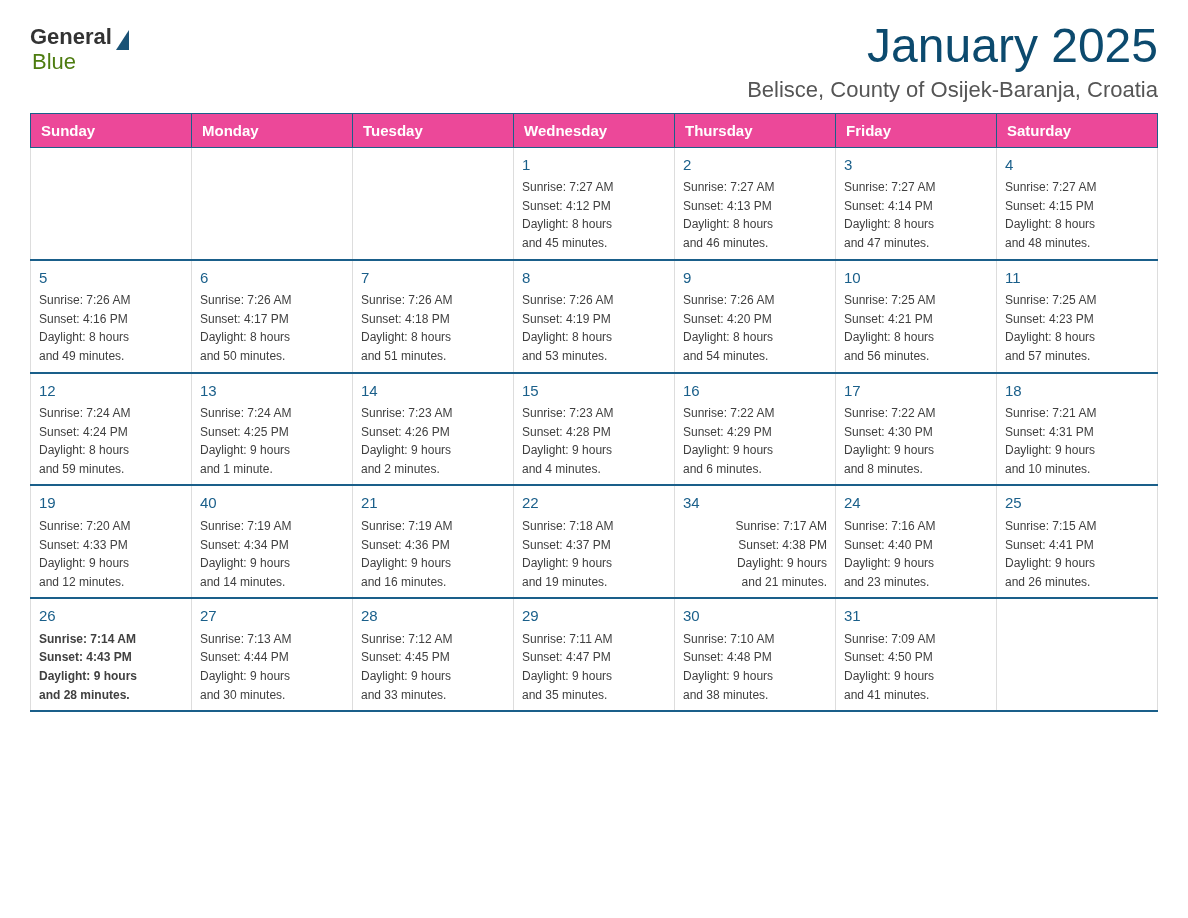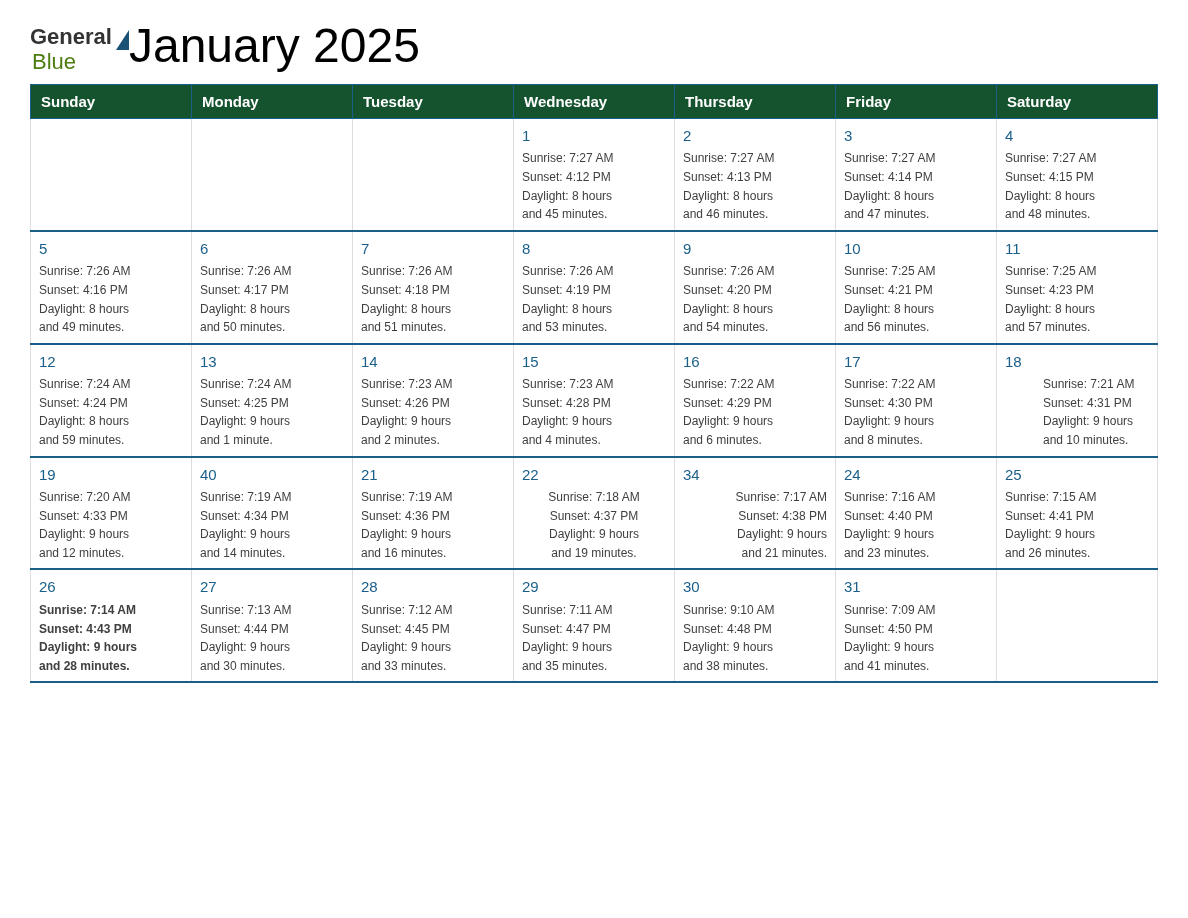--- a/index.html
+++ b/index.html
@@ -6,50 +6,51 @@
     body {
       font-family: Arial, Helvetica, sans-serif;
       background: #fff;
       color: #333;
       width: 1188px;
       min-height: 918px;
       padding: 20px 30px;
     }
     .header {
       display: flex;
+      justify-content: space-between;
       align-items: flex-start;
     }
     .logo {
       display: flex;
       align-items: center;
       gap: 0;
       margin-top: 5px;
     }
     .title-section {
       text-align: right;
     }
     .title-section h1 {
       font-size: 48px;
       font-weight: normal;
-      color: #000000;
+      color: #0c4a6e;
       line-height: 1.1;
     }
     .title-section h2 {
       font-size: 22px;
       font-weight: normal;
       color: #555;
       margin-top: 4px;
     }
     .calendar {
       width: 100%;
       border-collapse: collapse;
       margin-top: 10px;
     }
     .calendar thead tr th {
-      background-color: #14532d;
+      background-color: #ec4899;
       color: #fff;
       font-size: 15px;
       font-weight: bold;
       padding: 8px 10px;
       text-align: left;
       border: 1px solid #1a5f8a;
     }
     .calendar tbody tr td {
       vertical-align: top;
       padding: 6px 8px;
@@ -84,20 +85,21 @@
 
 <div class="header">
   <div class="logo">
     <div style="line-height:1.1">
       <div><span style="font-size:22px;font-weight:bold;color:#333;">General</span><span style="display:inline-block;width:0;height:0;border-left:13px solid transparent;border-right:0px solid transparent;border-bottom:20px solid #1a5276;margin-left:4px;vertical-align:middle;"></span></div>
       <div><span style="font-size:22px;font-weight:normal;color:#4d7c0f;margin-left:2px;">Blue</span></div>
     </div>
   </div>
   <div class="title-section">
     <h1>January 2025</h1>
+    <h2>Belisce, County of Osijek-Baranja, Croatia</h2>
   </div>
 </div>
 
 <table class="calendar">
   <thead>
     <tr>
     <th>Sunday</th>
         <th>Monday</th>
         <th>Tuesday</th>
         <th>Wednesday</th>
@@ -229,21 +231,21 @@
         </td>
         <td>
           <span class="day-number">17</span>
           <div class="day-info" style="white-space: pre-line;">Sunrise: 7:22 AM
 Sunset: 4:30 PM
 Daylight: 9 hours
 and 8 minutes.</div>
         </td>
         <td>
           <span class="day-number">18</span>
-          <div class="day-info" style="white-space: pre-line; margin-left: 38px;">Sunrise: 7:21 AM
+          <div class="day-info" style="white-space: pre-line;">Sunrise: 7:21 AM
 Sunset: 4:31 PM
 Daylight: 9 hours
 and 10 minutes.</div>
         </td>
       </tr>
       <tr>
         <td>
           <span class="day-number">19</span>
           <div class="day-info" style="white-space: pre-line;">Sunrise: 7:20 AM
 Sunset: 4:33 PM
@@ -259,21 +261,21 @@
         </td>
         <td>
           <span class="day-number">21</span>
           <div class="day-info" style="white-space: pre-line;">Sunrise: 7:19 AM
 Sunset: 4:36 PM
 Daylight: 9 hours
 and 16 minutes.</div>
         </td>
         <td>
           <span class="day-number">22</span>
-          <div class="day-info" style="white-space: pre-line; text-align: center;">Sunrise: 7:18 AM
+          <div class="day-info" style="white-space: pre-line;">Sunrise: 7:18 AM
 Sunset: 4:37 PM
 Daylight: 9 hours
 and 19 minutes.</div>
         </td>
         <td>
           <span class="day-number">34</span>
           <div class="day-info" style="white-space: pre-line; text-align: right;">Sunrise: 7:17 AM
 Sunset: 4:38 PM
 Daylight: 9 hours
 and 21 minutes.</div>
@@ -317,21 +319,21 @@
         </td>
         <td>
           <span class="day-number">29</span>
           <div class="day-info" style="white-space: pre-line;">Sunrise: 7:11 AM
 Sunset: 4:47 PM
 Daylight: 9 hours
 and 35 minutes.</div>
         </td>
         <td>
           <span class="day-number">30</span>
-          <div class="day-info" style="white-space: pre-line;">Sunrise: 9:10 AM
+          <div class="day-info" style="white-space: pre-line;">Sunrise: 7:10 AM
 Sunset: 4:48 PM
 Daylight: 9 hours
 and 38 minutes.</div>
         </td>
         <td>
           <span class="day-number">31</span>
           <div class="day-info" style="white-space: pre-line;">Sunrise: 7:09 AM
 Sunset: 4:50 PM
 Daylight: 9 hours
 and 41 minutes.</div>

